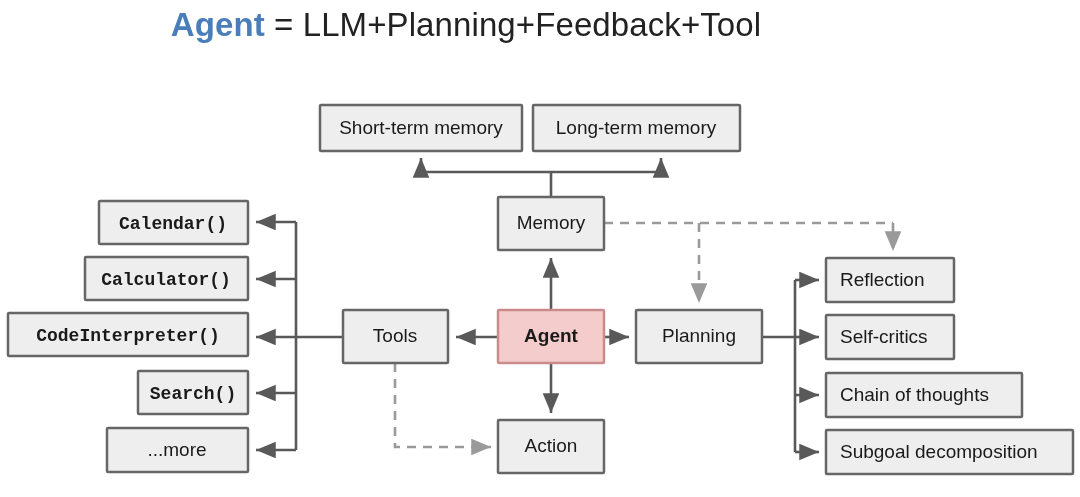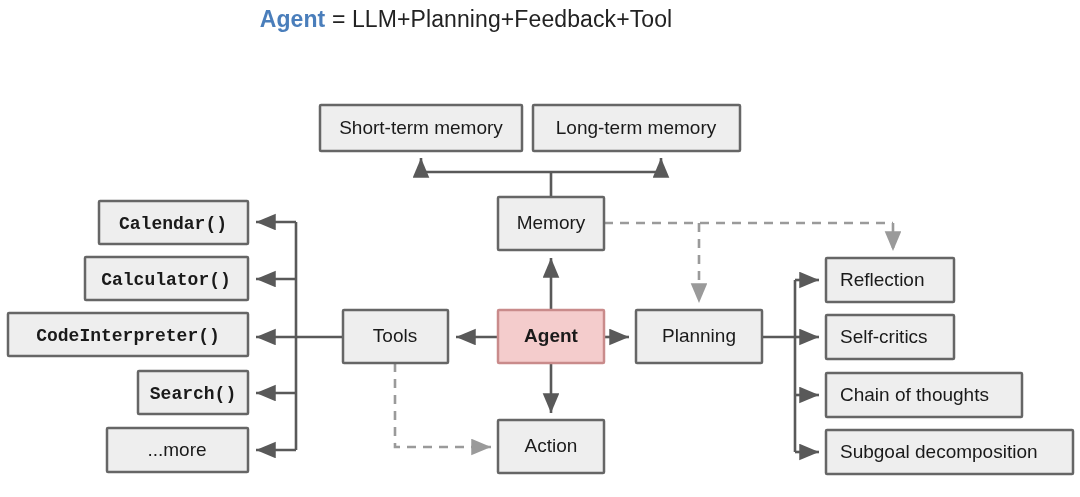--- a/index.html
+++ b/index.html
@@ -18,21 +18,21 @@
     width: 1080px;
     height: 497px;
     background: #ffffff;
   }
   .title {
     position: absolute;
     left: 0;
     top: 6px;
     width: 932px;
     text-align: center;
-    font-size: 23px;
+    font-size: 33px;
     letter-spacing: 0.1px;
     white-space: nowrap;
   }
   .title .agent-word {
     color: #4a7ebb;
     font-weight: bold;
   }
   .title .eq {
     color: #222222;
     font-weight: normal;

